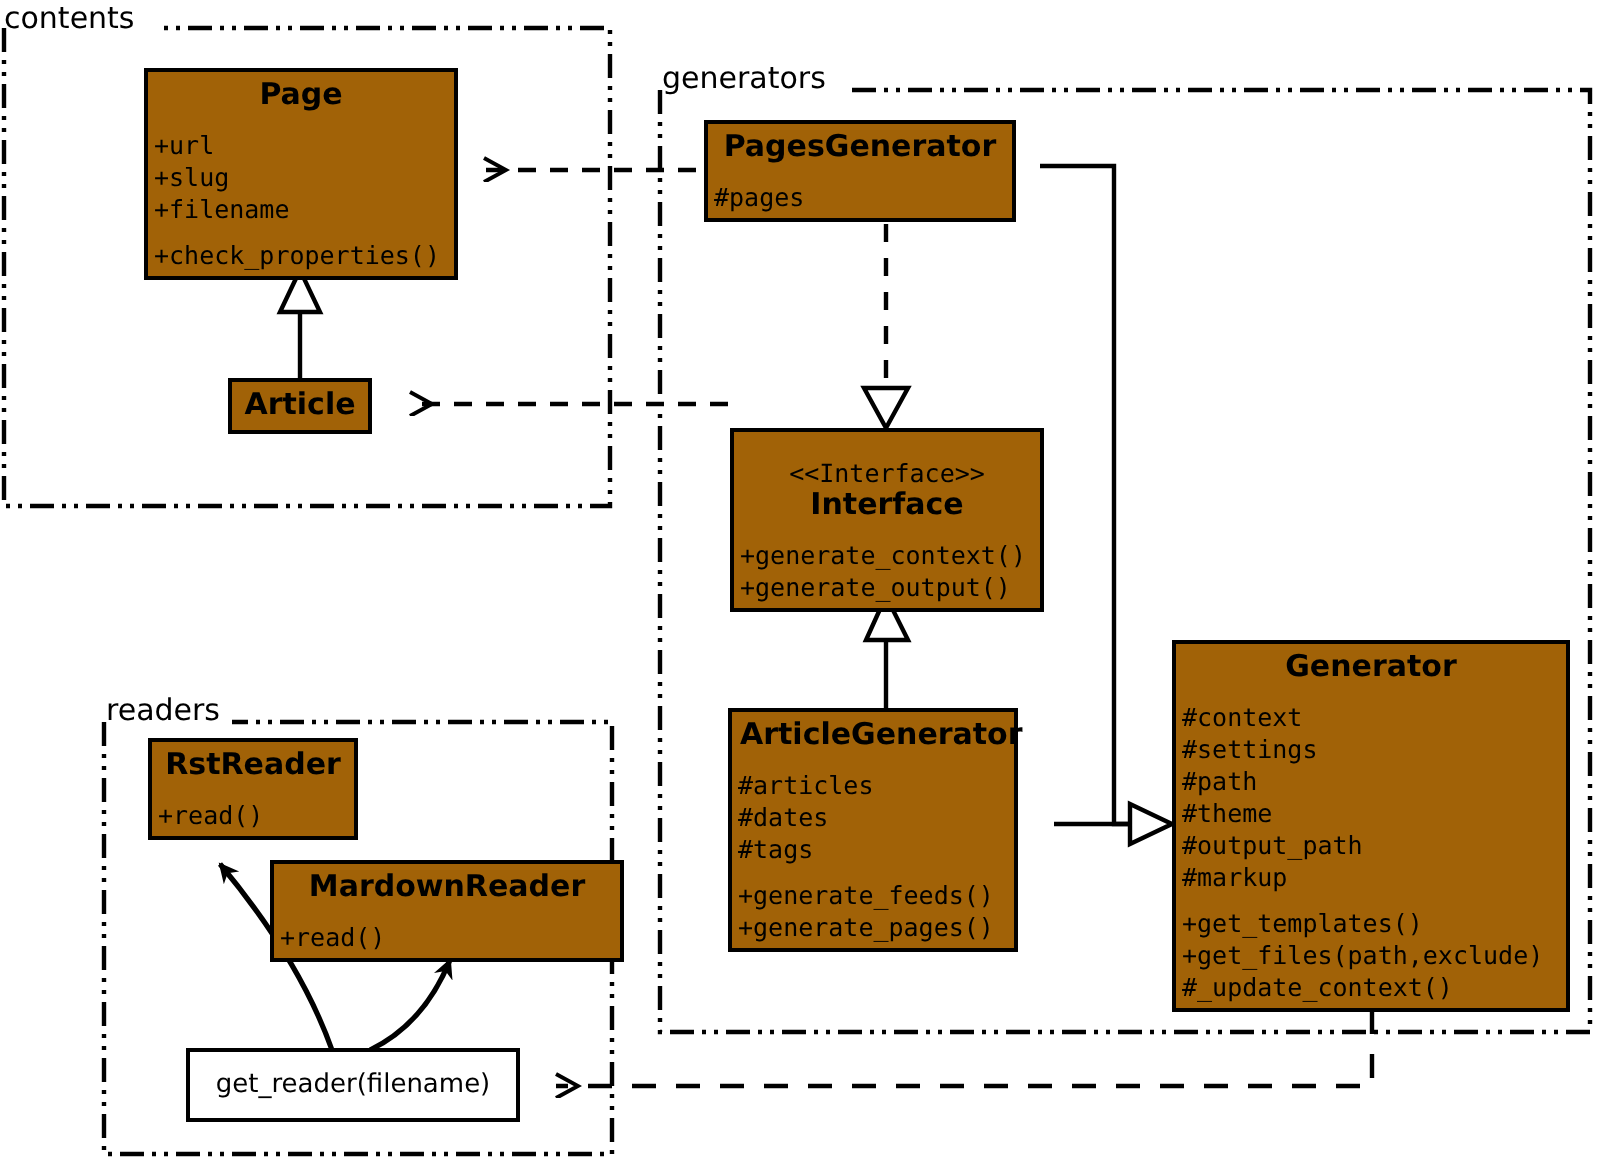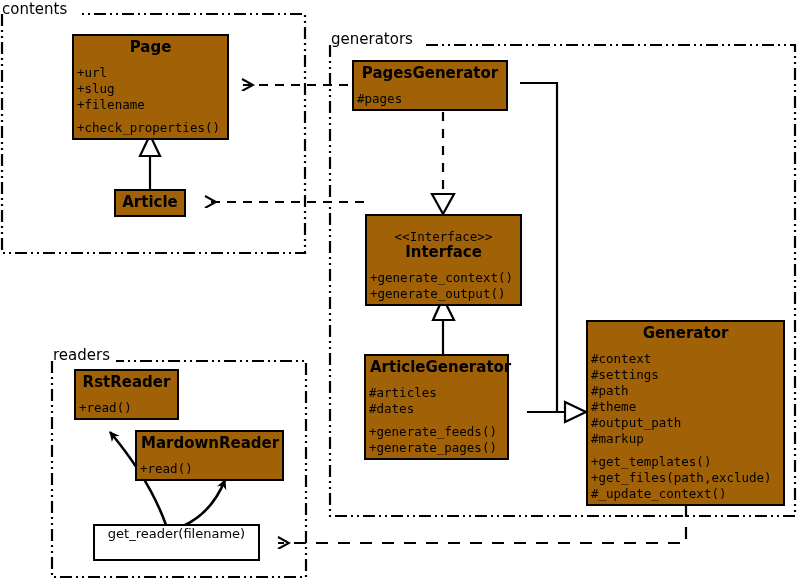--- a/index.html
+++ b/index.html
@@ -73,20 +73,21 @@
     line-height: 16px;
     padding-left: 3px;
     white-space: nowrap;
   }
   .plain-box {
     position: absolute;
     box-sizing: border-box;
     border: 2px solid #000000;
     background: #ffffff;
     display: flex;
+    align-items: center;
     justify-content: center;
   }
   .plain-box span {
     font-family: "DejaVu Sans", sans-serif;
     font-size: 13px;
     color: #000000;
     white-space: nowrap;
   }
 </style>
 </head>
@@ -197,20 +198,21 @@
       <div class="uml-item">+generate_context()</div>
       <div class="uml-item">+generate_output()</div>
     </div>
   </div>
 
   <div class="umlbox" style="left:364px; top:354px; width:145px;">
     <div class="uml-title">ArticleGenerator</div>
     <div class="uml-compartment">
       <div class="uml-item">#articles</div>
       <div class="uml-item">#dates</div>
+      <div class="uml-item">#tags</div>
     </div>
     <div class="uml-compartment">
       <div class="uml-item">+generate_feeds()</div>
       <div class="uml-item">+generate_pages()</div>
     </div>
   </div>
 
   <div class="umlbox" style="left:586px; top:320px; width:199px;">
     <div class="uml-title">Generator</div>
     <div class="uml-compartment">
@@ -228,21 +230,21 @@
     </div>
   </div>
 
   <div class="umlbox" style="left:74px; top:369px; width:105px;">
     <div class="uml-title">RstReader</div>
     <div class="uml-compartment">
       <div class="uml-item">+read()</div>
     </div>
   </div>
 
-  <div class="umlbox" style="left:135px; top:430px; width:149px;">
+  <div class="umlbox" style="left:135px; top:430px; width:177px;">
     <div class="uml-title">MardownReader</div>
     <div class="uml-compartment">
       <div class="uml-item">+read()</div>
     </div>
   </div>
 
   <div class="plain-box" style="left:93px; top:524px; width:167px; height:37px;">
     <span>get_reader(filename)</span>
   </div>
 

